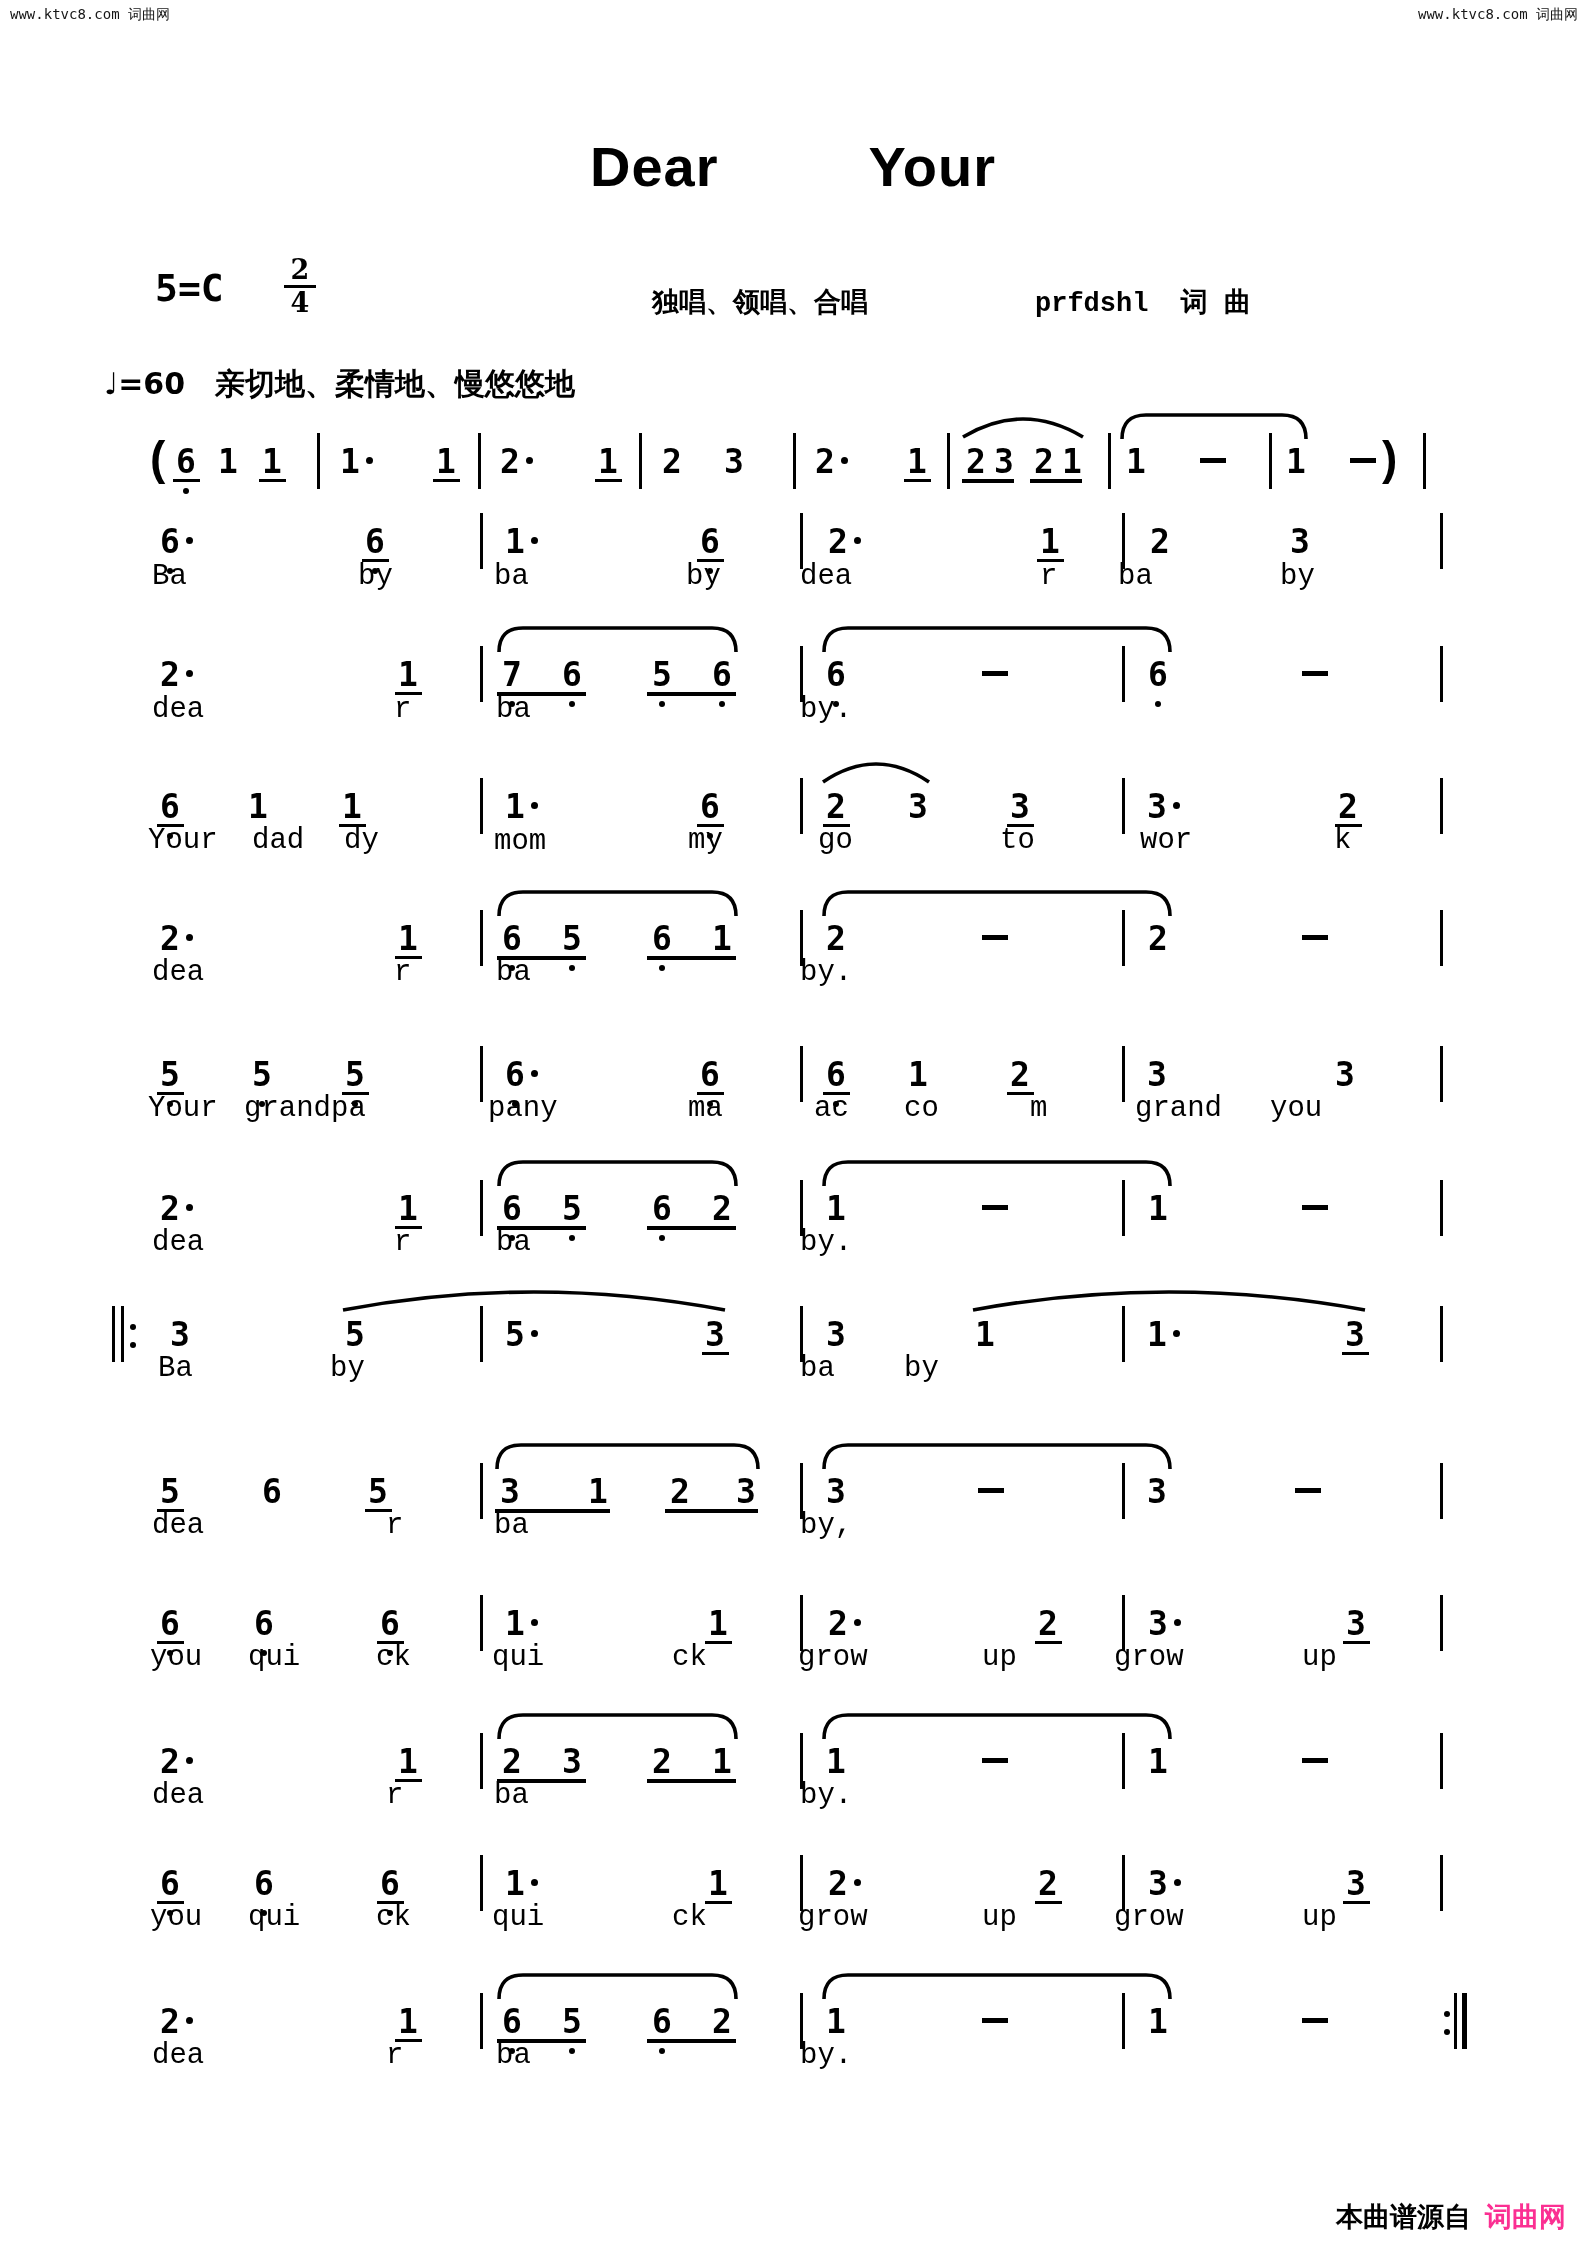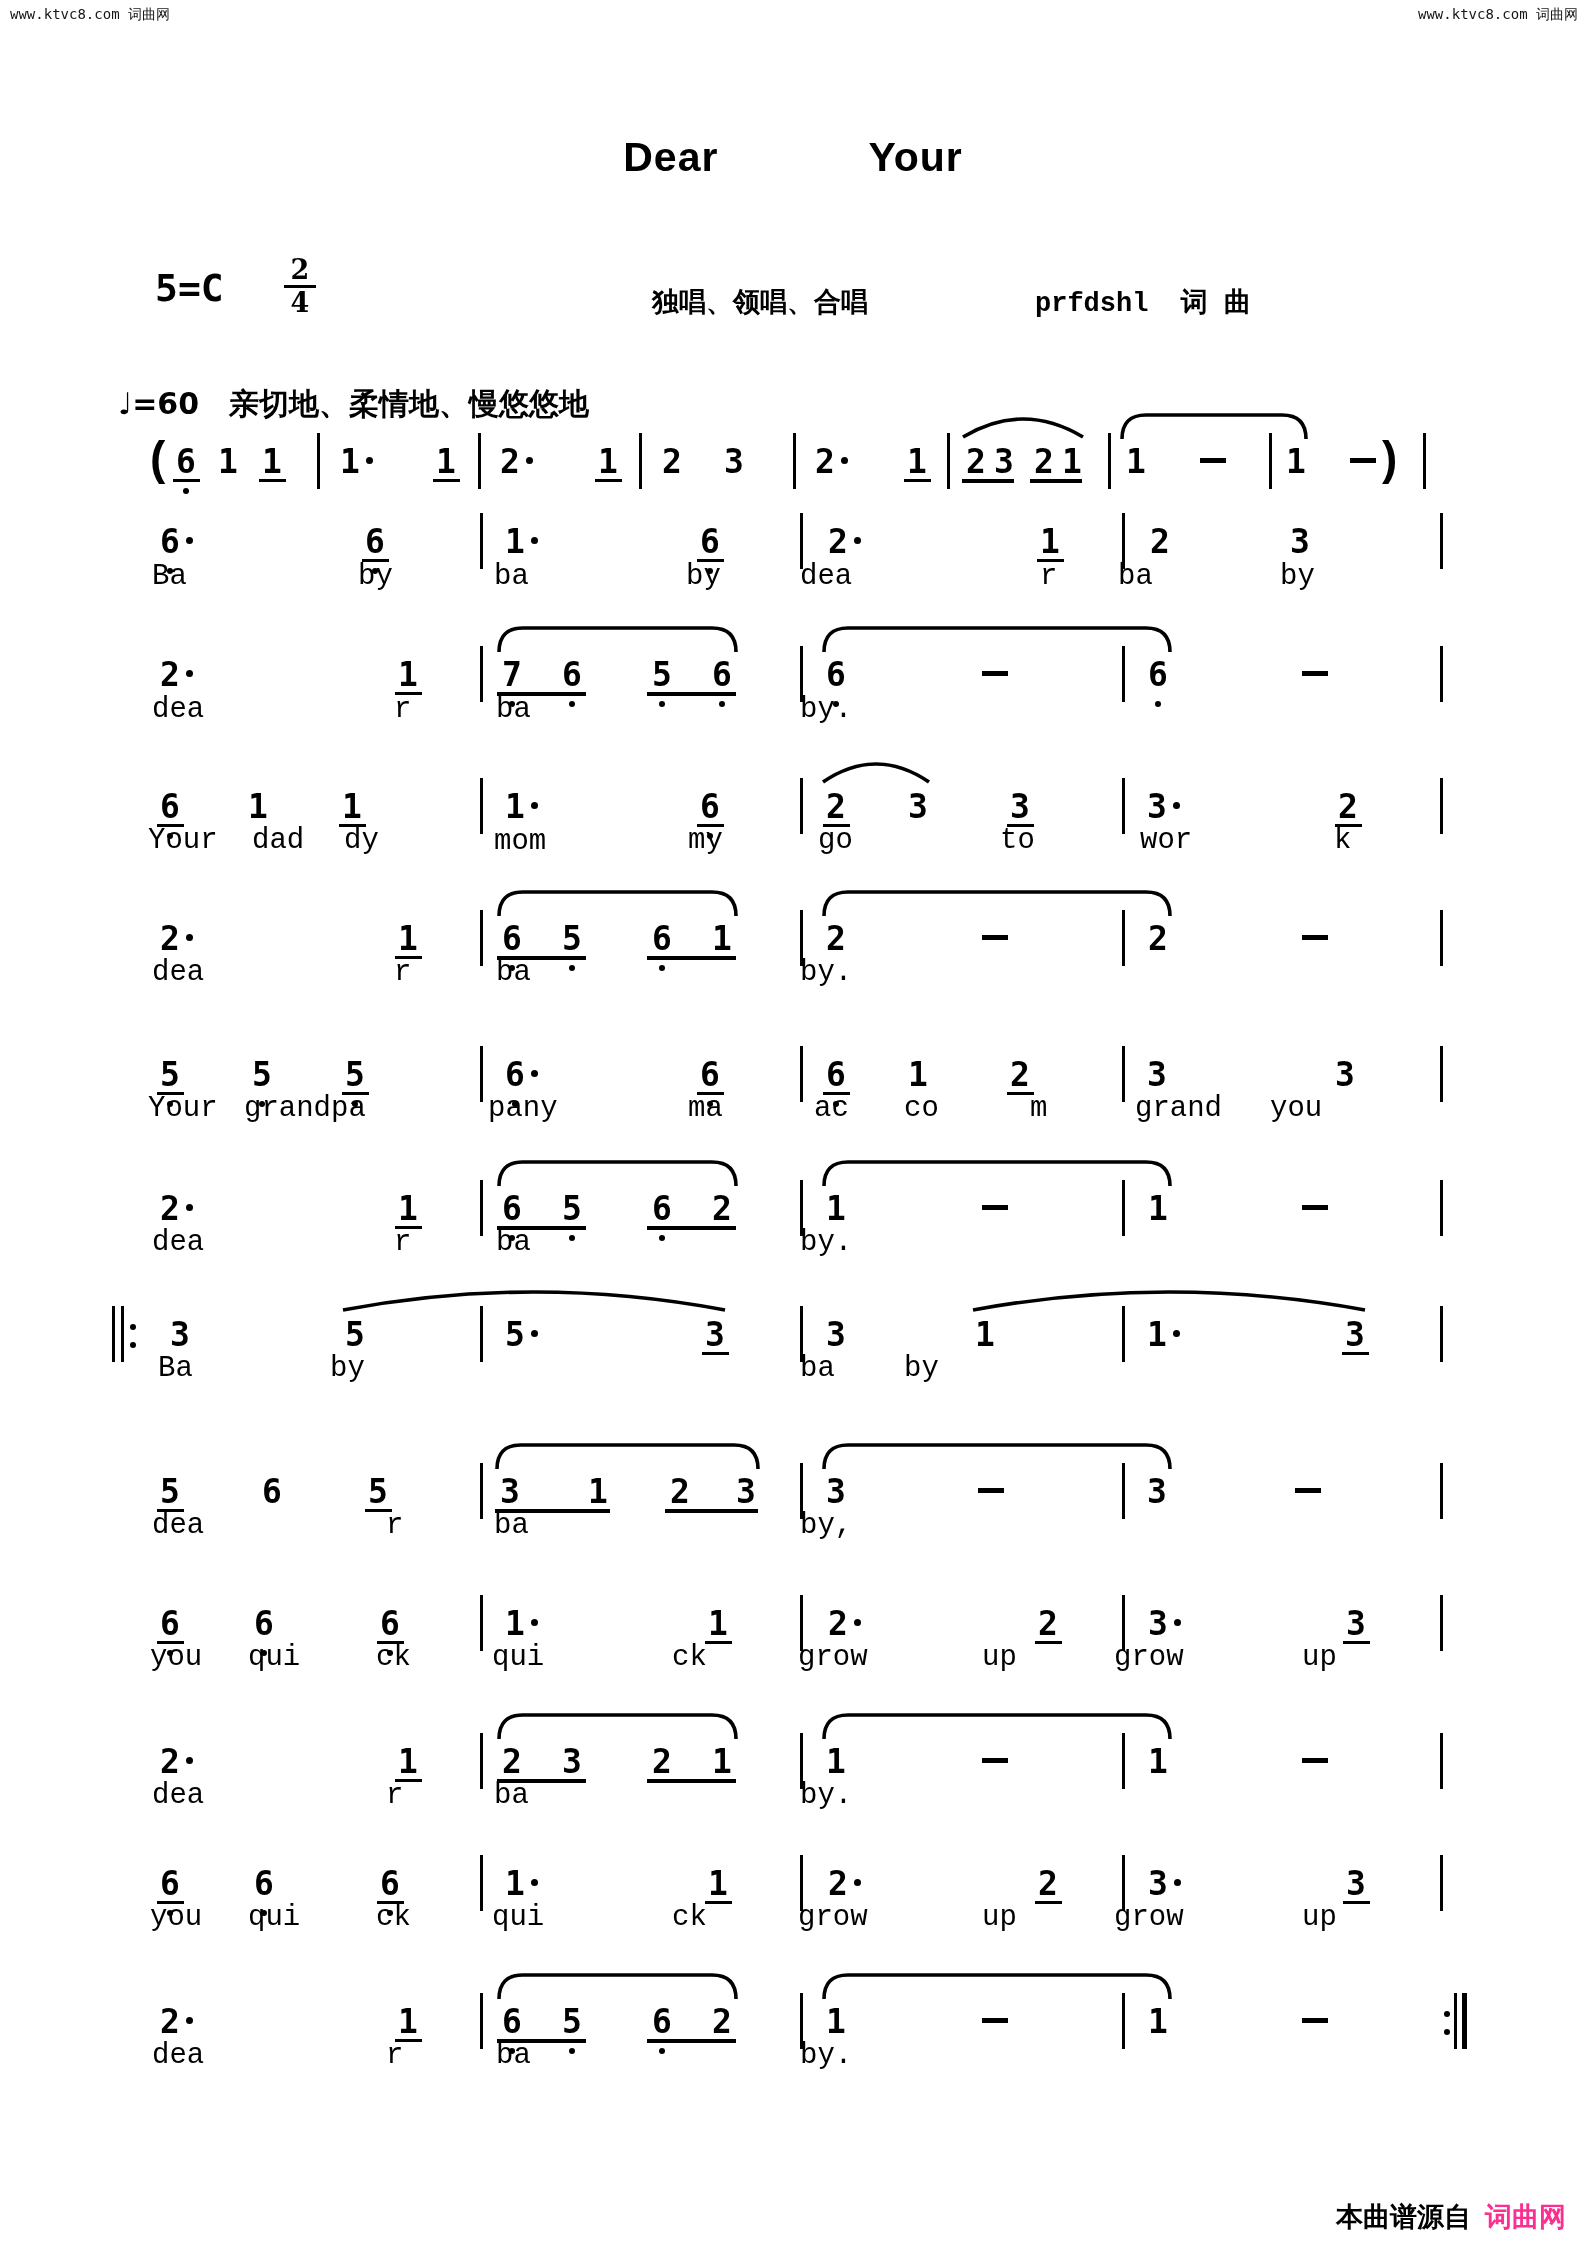--- a/index.html
+++ b/index.html
@@ -2,32 +2,32 @@
 <html><head>
 <meta charset="utf-8">
 <style>
   html,body{margin:0;padding:0;background:#fff;}
   .page{position:relative;width:1586px;height:2245px;background:#ffffff;color:#000;
         font-family:"Liberation Sans",sans-serif;overflow:hidden;}
   .wm{position:absolute;top:6px;font:14px "DejaVu Sans Mono",monospace;color:#161616;}
   .wm-left{left:10px}
   .wm-right{right:8px}
   .title-row{position:absolute;top:134px;left:0;right:0;display:flex;justify-content:center;
-             gap:150px;font-weight:bold;font-size:41px;letter-spacing:1px;
+             gap:150px;font-weight:bold;font-size:56px;letter-spacing:1px;
              font-family:"Liberation Sans",sans-serif;}
   .byline{position:absolute;top:226px;left:0;right:0;text-align:center;white-space:pre;
           font:bold 28px "Liberation Mono",monospace;}
   .keysig{position:absolute;left:155px;top:266px;font:bold 38px "DejaVu Sans Mono",monospace;}
   .timesig{position:absolute;left:284px;top:256px;width:32px;text-align:center;
            font:bold 27px "DejaVu Serif",serif;line-height:1.05;}
   .timesig .fracbar{height:3px;background:#000;margin:1px 0;}
   .voice{position:absolute;left:652px;top:284px;font-weight:bold;font-size:27px;}
   .credit{position:absolute;left:1035px;top:284px;white-space:pre;
           font:bold 27px "Liberation Mono",monospace;}
-  .tempo{position:absolute;left:118px;top:364px;font:bold 30px "DejaVu Sans",sans-serif;margin-top:20px;}
+  .tempo{position:absolute;left:104px;top:364px;font:bold 30px "DejaVu Sans",sans-serif;}
   .tempo .expr{margin-left:30px;font-family:"Liberation Sans",sans-serif;}
   #score{position:absolute;left:0;top:0;width:100%;height:100%;}
   .note{position:absolute;font:bold 33px "DejaVu Sans Mono",monospace;line-height:1;}
   .lyric{position:absolute;font:29px "Liberation Mono",monospace;line-height:1;white-space:pre;}
   .bar{position:absolute;width:3px;height:56px;background:#000;}
   .uline{position:absolute;height:3px;background:#000;}
   .beam{position:absolute;height:4px;background:#000;}
   .dot{position:absolute;background:#000;border-radius:50%;}
   .dash{position:absolute;height:5px;width:26px;background:#000;}
   .paren{position:absolute;font:bold 46px "Liberation Sans",sans-serif;line-height:1;}

